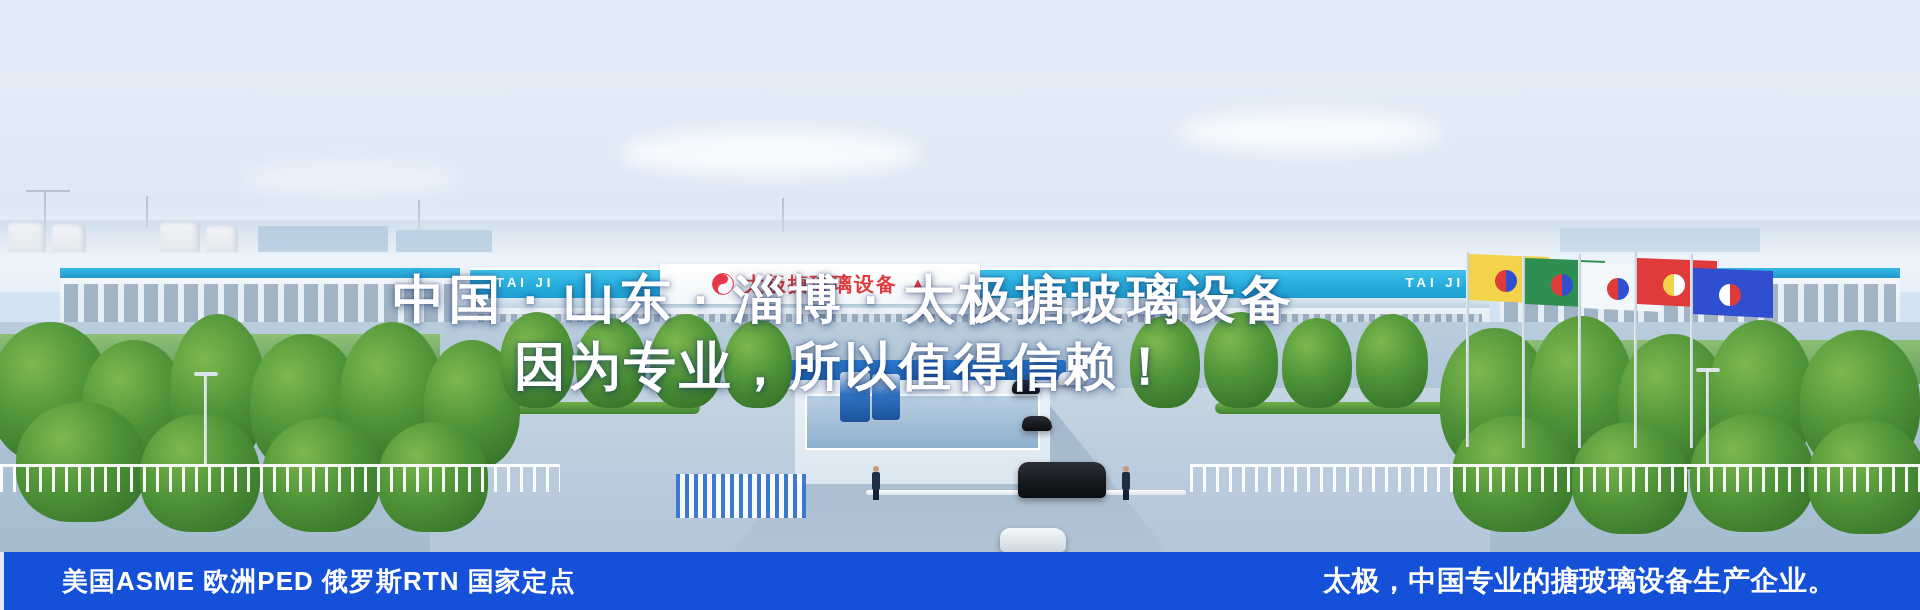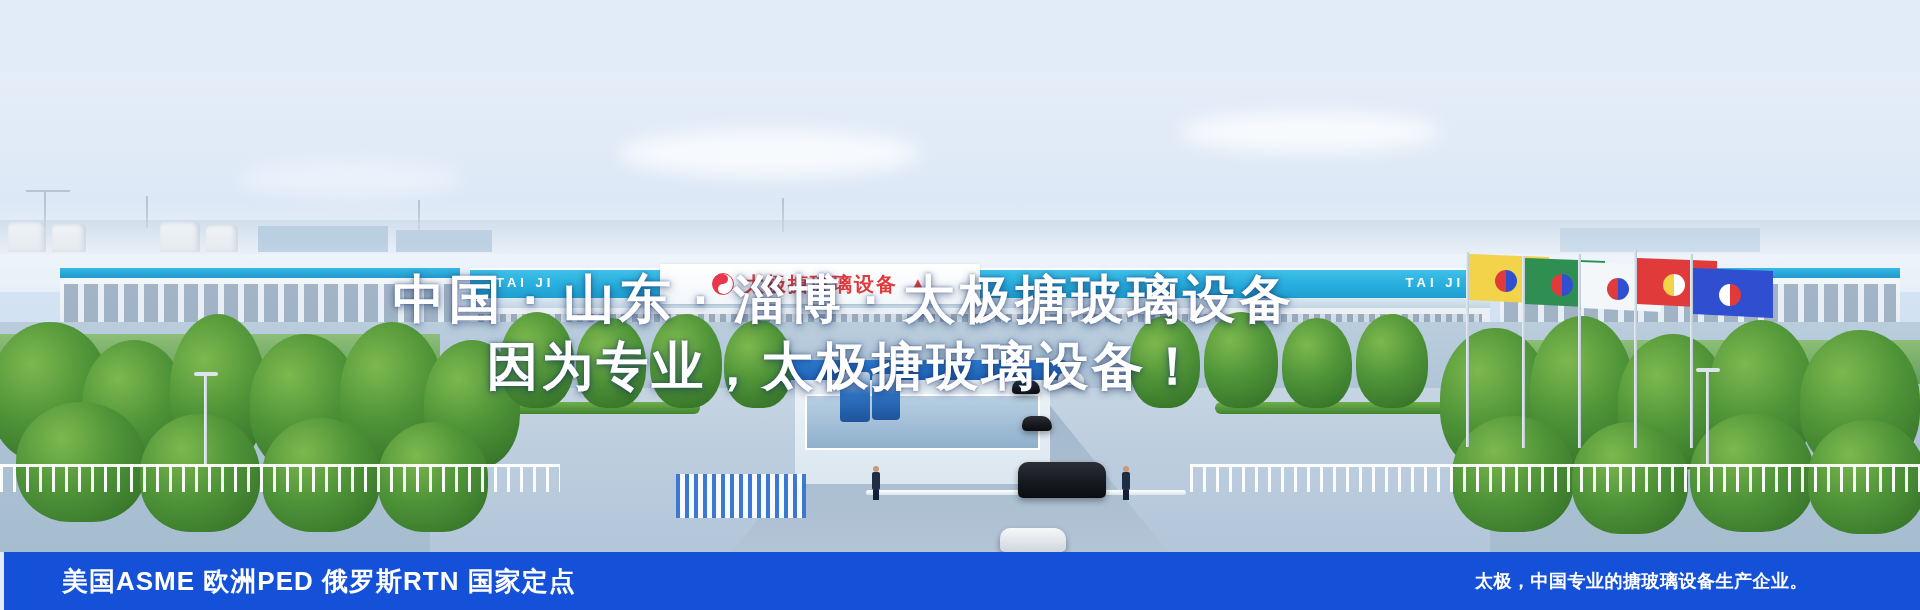--- a/index.html
+++ b/index.html
@@ -285,22 +285,22 @@
     background:#1551d8;
     z-index:50;
     display:flex; align-items:center;
   }
   .bar-left{
     margin-left:58px;
     font-size:26px; font-weight:bold; color:#ffffff;
     letter-spacing:1px; white-space:nowrap;
   }
   .bar-right{
-    margin-left:auto; margin-right:116px;
-    font-size:18px; font-weight:bold; color:#ffffff;
+    margin-left:auto; margin-right:88px;
+    font-size:28px; font-weight:bold; color:#ffffff;
     letter-spacing:.5px; white-space:nowrap;font-family:Liberation Mono, monospace;
   }
 </style>
 </head>
 <body>
 
 <div class="banner">
 
 
   <div class="scene">
@@ -448,21 +448,21 @@
     <div class="car" style="left:1018px;top:390px;width:88px;height:36px;"></div>
     <div class="car white" style="left:1000px;top:456px;width:66px;height:24px;"></div>
 
     <div class="fence" style="left:0;top:392px;width:560px;"></div>
     <div class="fence" style="left:1190px;top:392px;width:730px;"></div>
 
   </div>
 
   <div class="hero">
     <div class="hero-line">中国 · 山东 · 淄博 · 太极搪玻璃设备</div>
-    <div class="hero-line second">因为专业，太极搪玻璃设备！</div>
+    <div class="hero-line second">因为专业，所以值得信赖！</div>
   </div>
 
   <div class="bottom-bar">
     <div class="bar-left">美国ASME  欧洲PED 俄罗斯RTN 国家定点</div>
     <div class="bar-right">太极，中国专业的搪玻璃设备生产企业。</div>
   </div>
 
 </div>
 
 </body></html>

